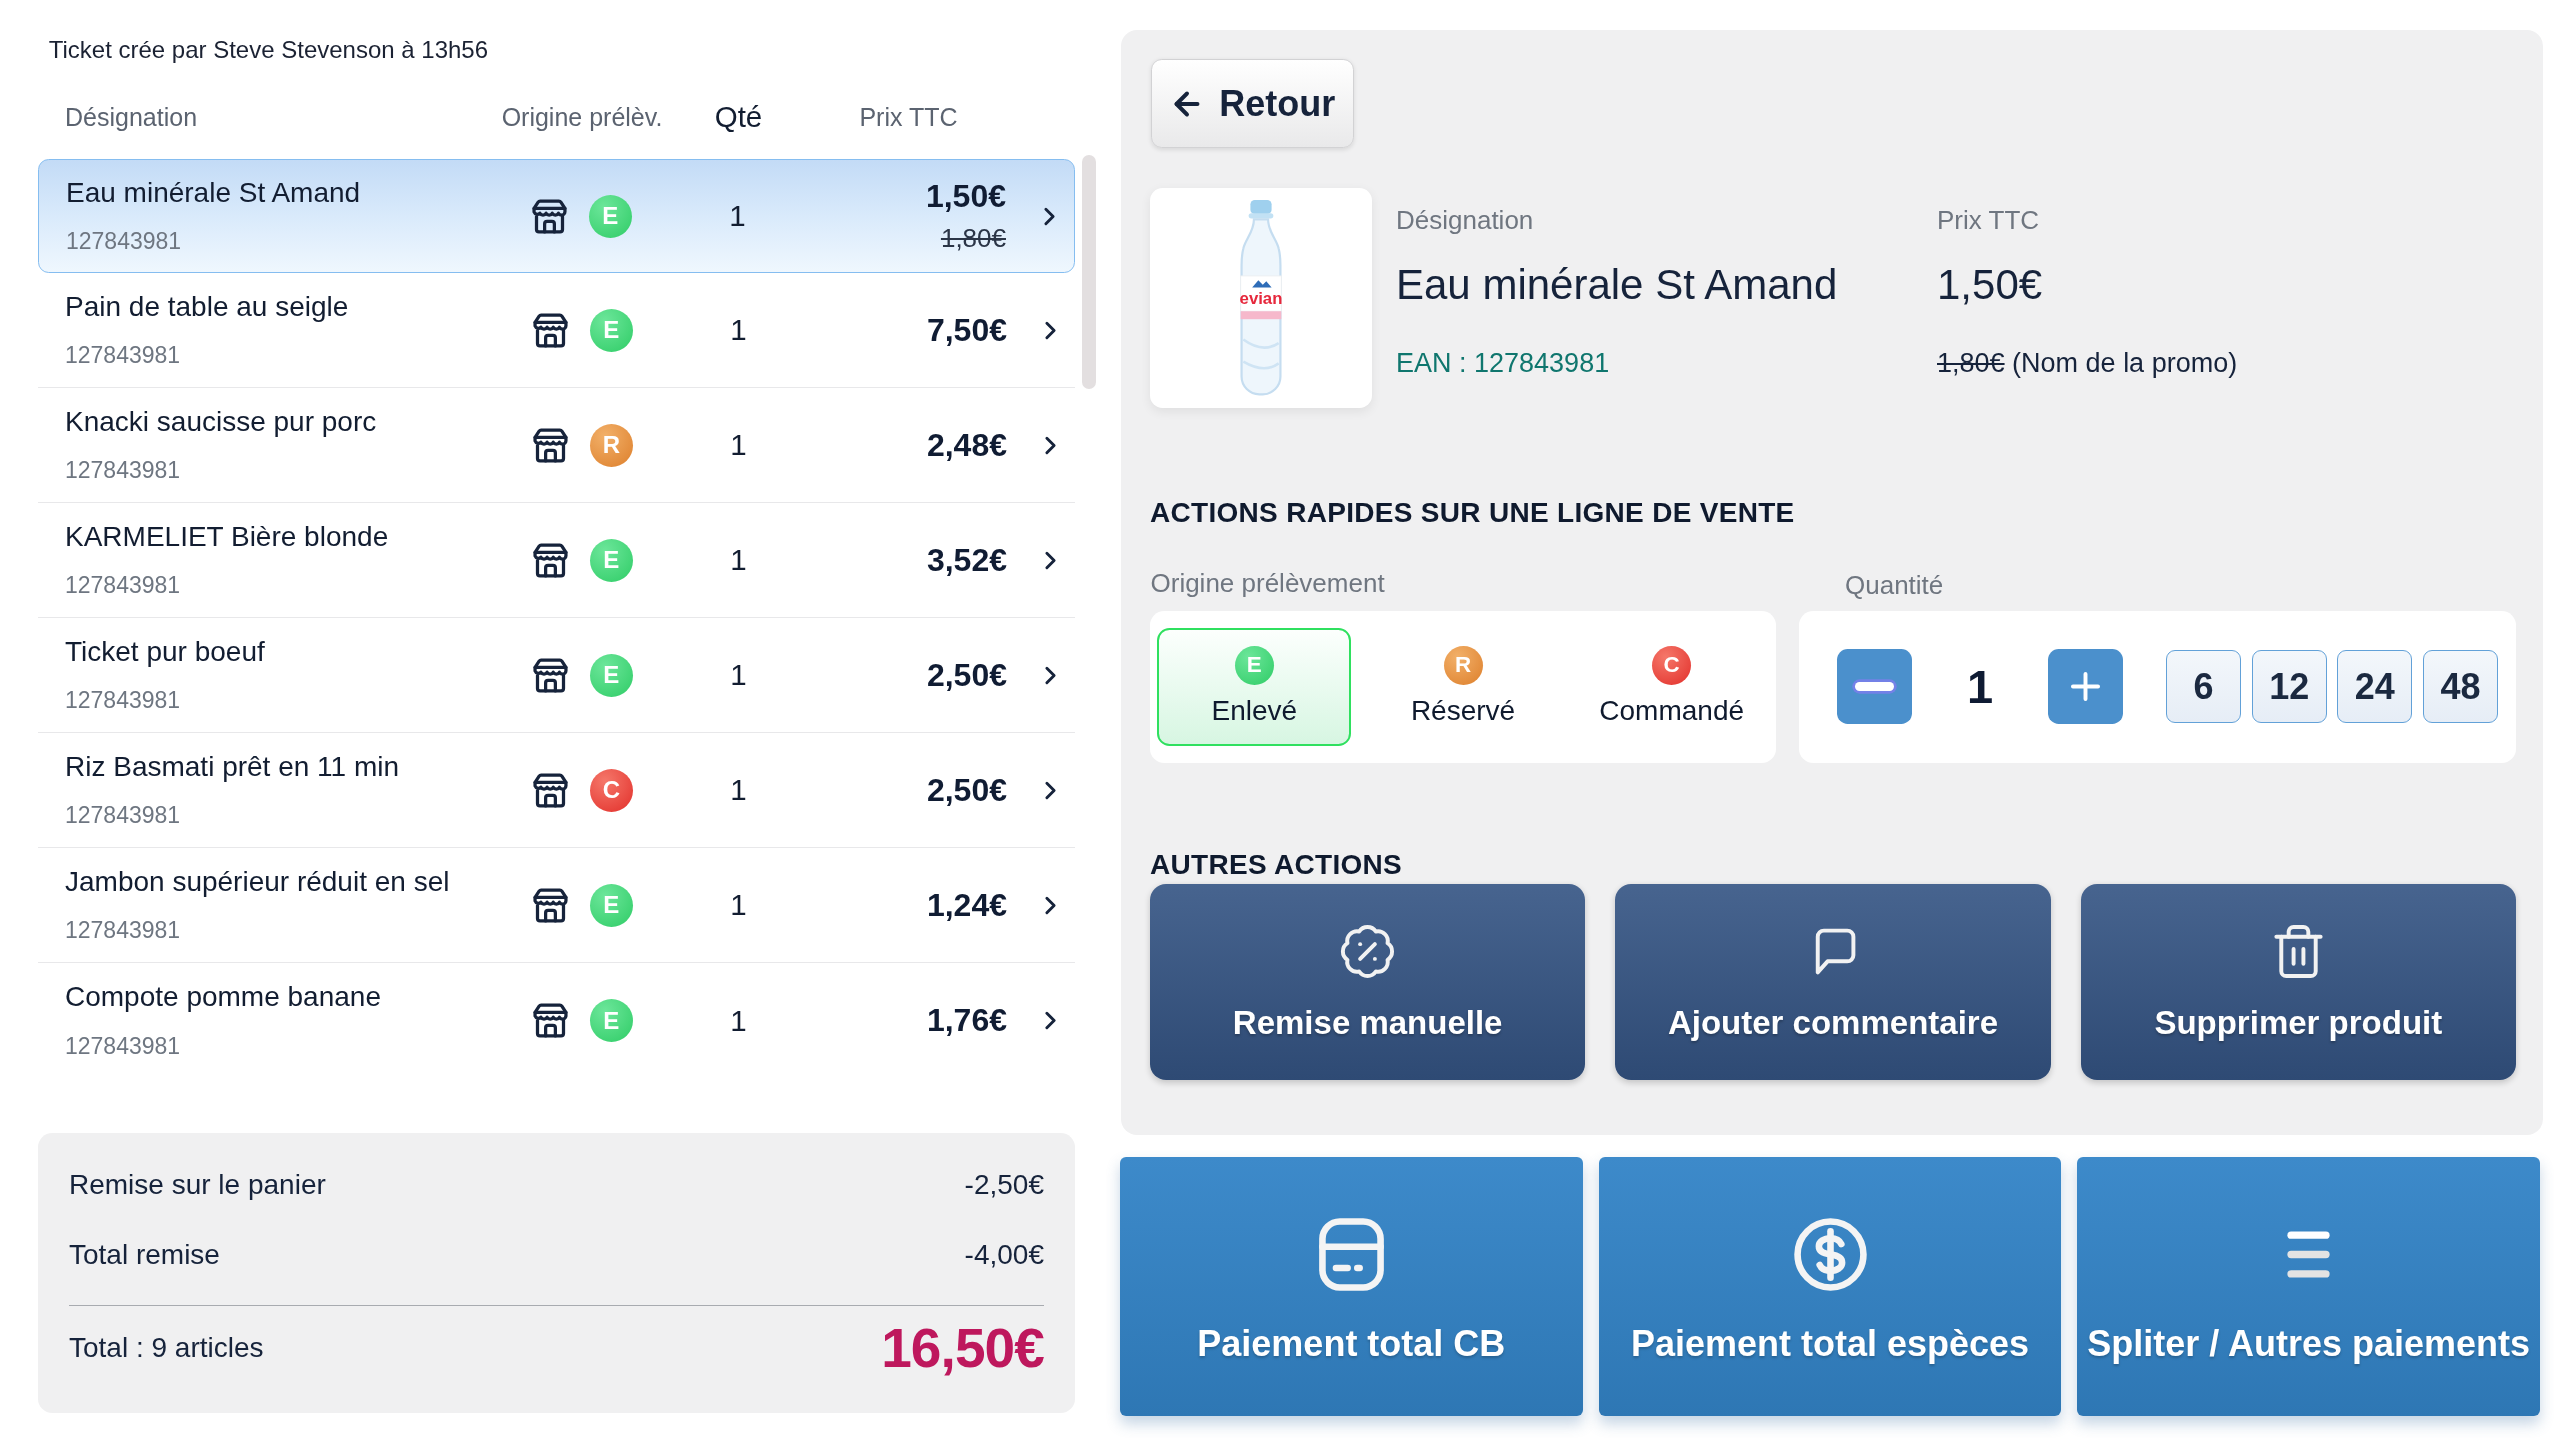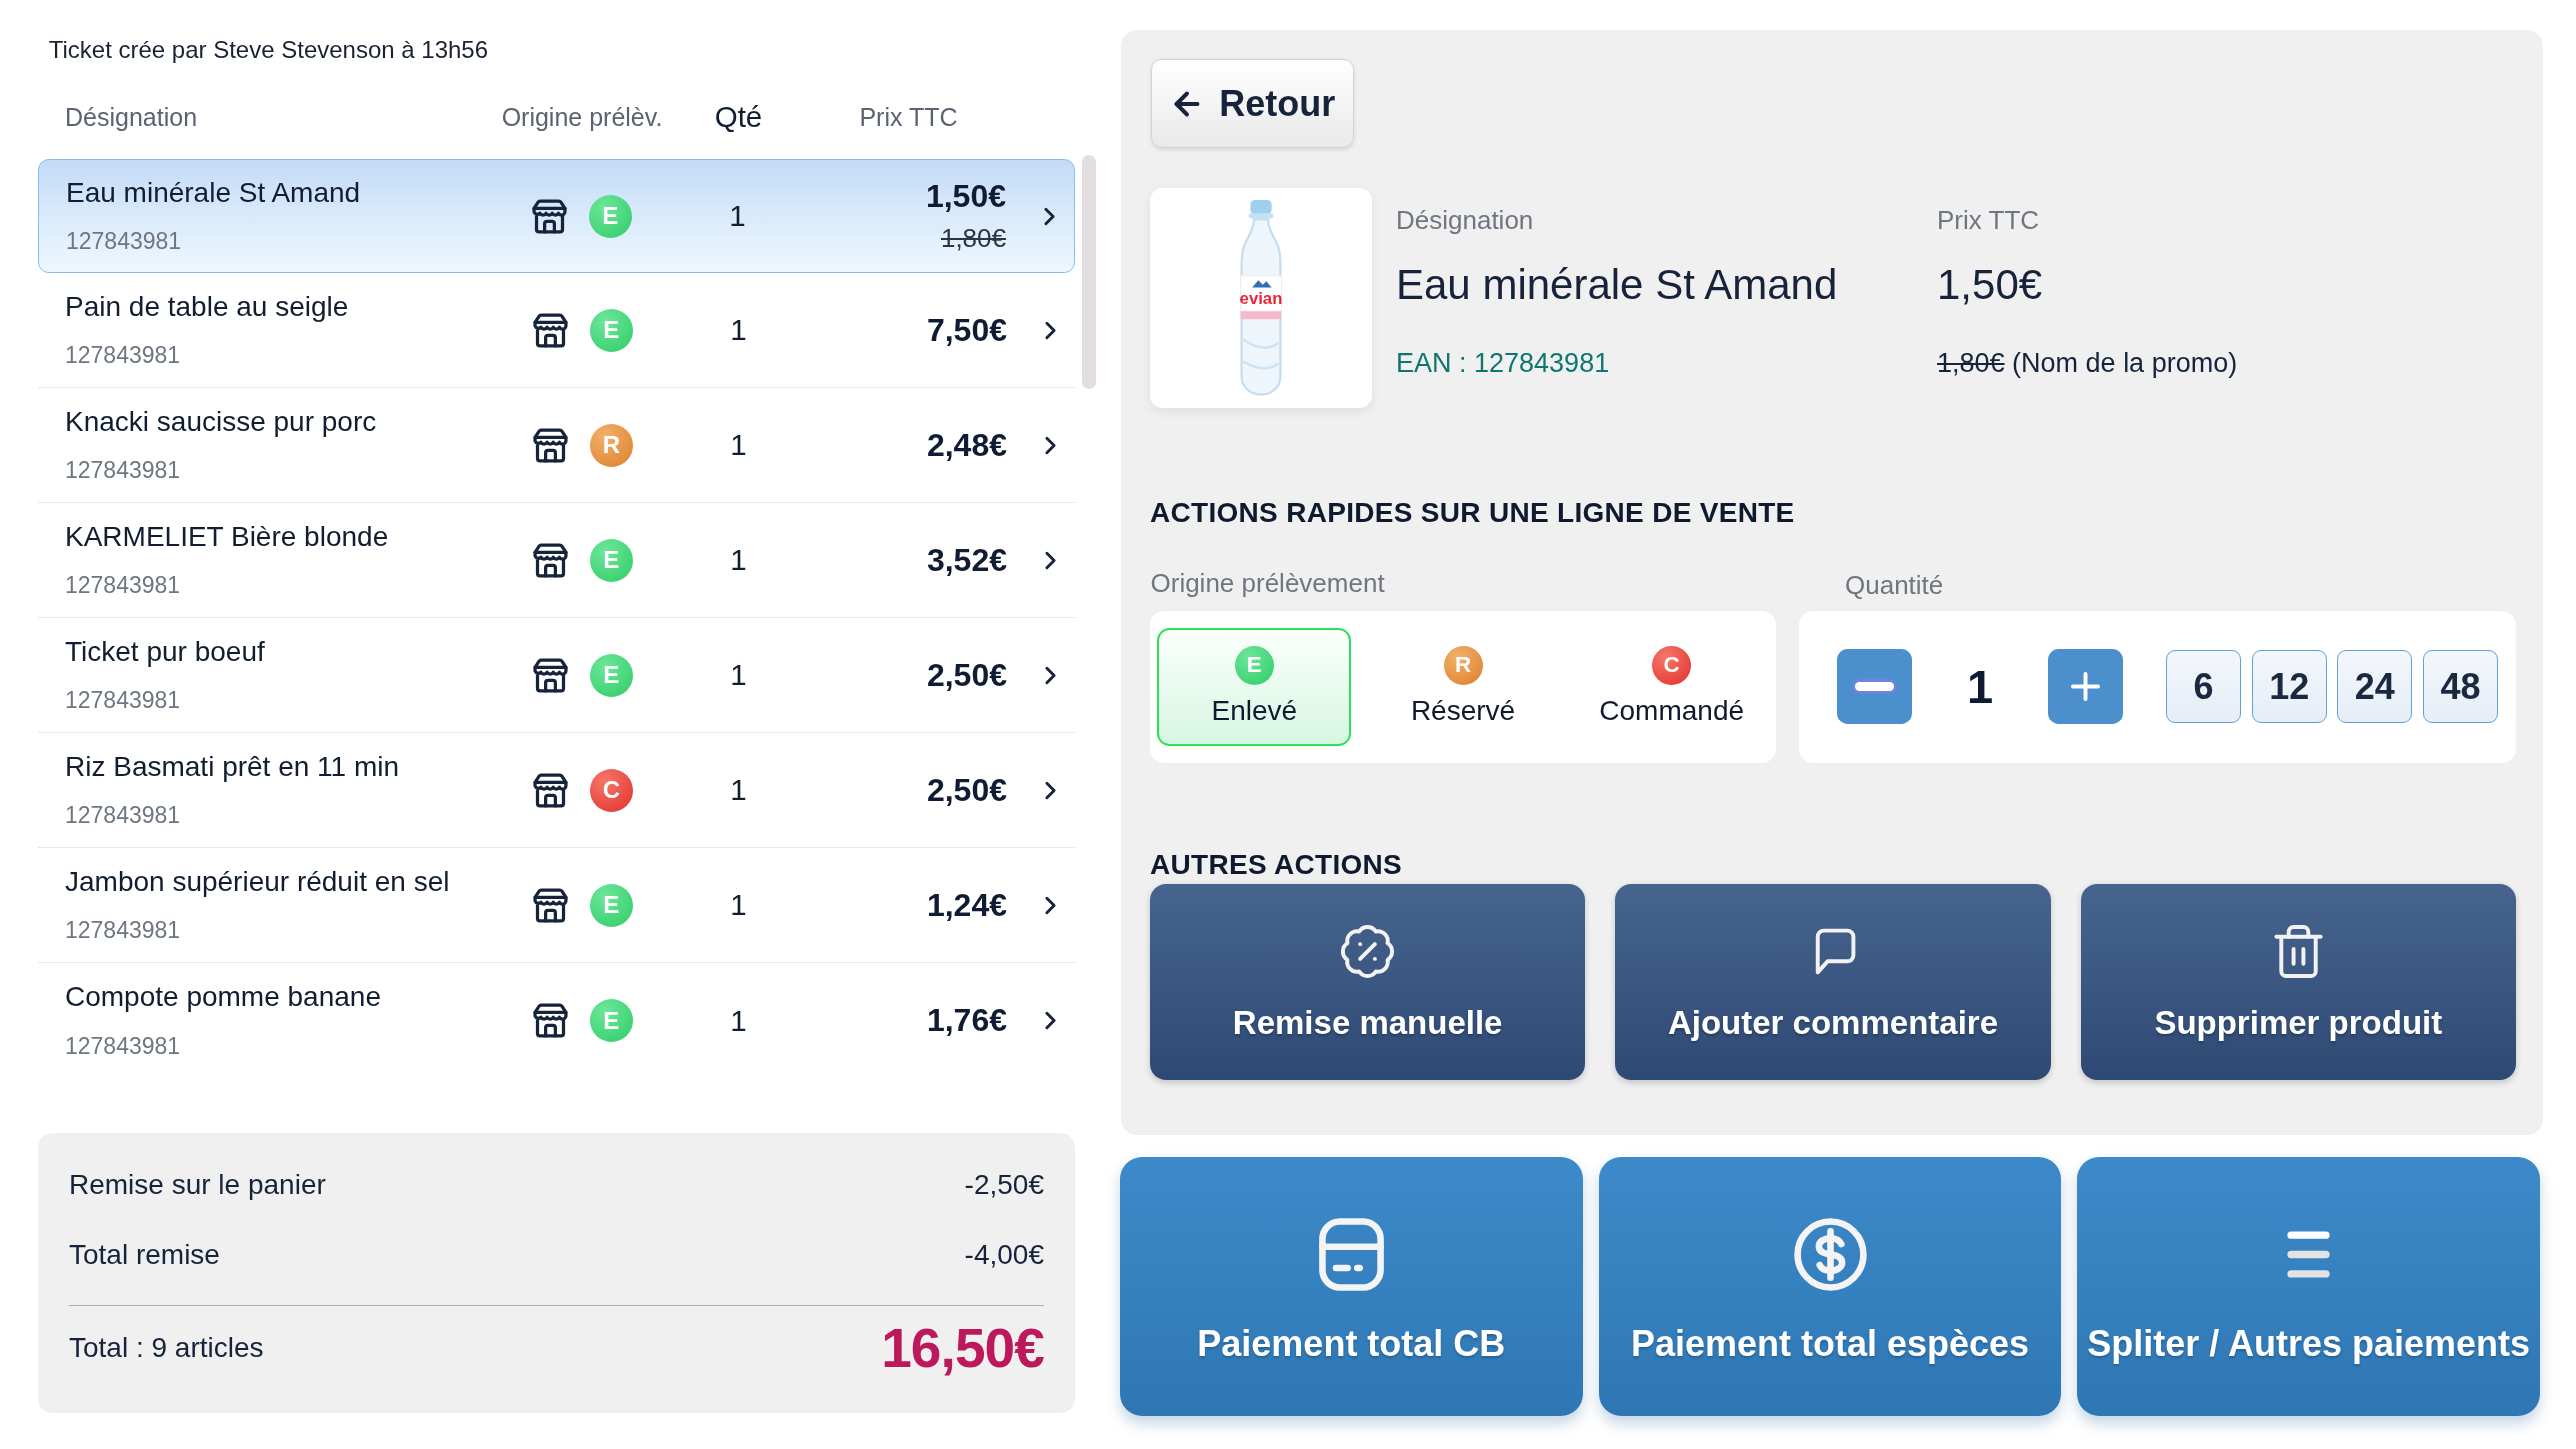--- a/index.html
+++ b/index.html
@@ -96,21 +96,21 @@
 
   .actions { position:absolute; left:29px; top:854px; width:1366px; height:196px; display:flex; gap:30px; }
   .abtn { flex:1; border:none; border-radius:16px;
     background:linear-gradient(180deg,#47648f,#2e4a74); box-shadow:0 2.7px 6.3px rgba(0,0,0,.18);
     display:flex; flex-direction:column; align-items:center; justify-content:center; gap:23px;
     font-family:inherit; font-size:33px; font-weight:700; color:#fff; cursor:pointer;
     text-shadow:0 1.8px 2.7px rgba(0,0,0,.25); }
 
   
   .payments { position:absolute; left:1120px; top:1157px; width:1420px; height:259px; display:flex; gap:16px; }
-  .pbtn { flex:1; border:none; border-radius:22px;
+  .pbtn { flex:1; border:none; border-radius:6px;
     background:linear-gradient(180deg,#3d8aca,#2e77b4); box-shadow:0 7.2px 14.3px rgba(70,120,170,.30);
     display:flex; flex-direction:column; align-items:center; justify-content:center; gap:21.5px;
     font-family:inherit; font-size:36px; font-weight:700; color:#fff; cursor:pointer;
     text-shadow:0 1.8px 2.7px rgba(0,0,0,.22); }
   svg { display:block; }
 </style>
 </head>
 <body>
 
 <div class="app">

